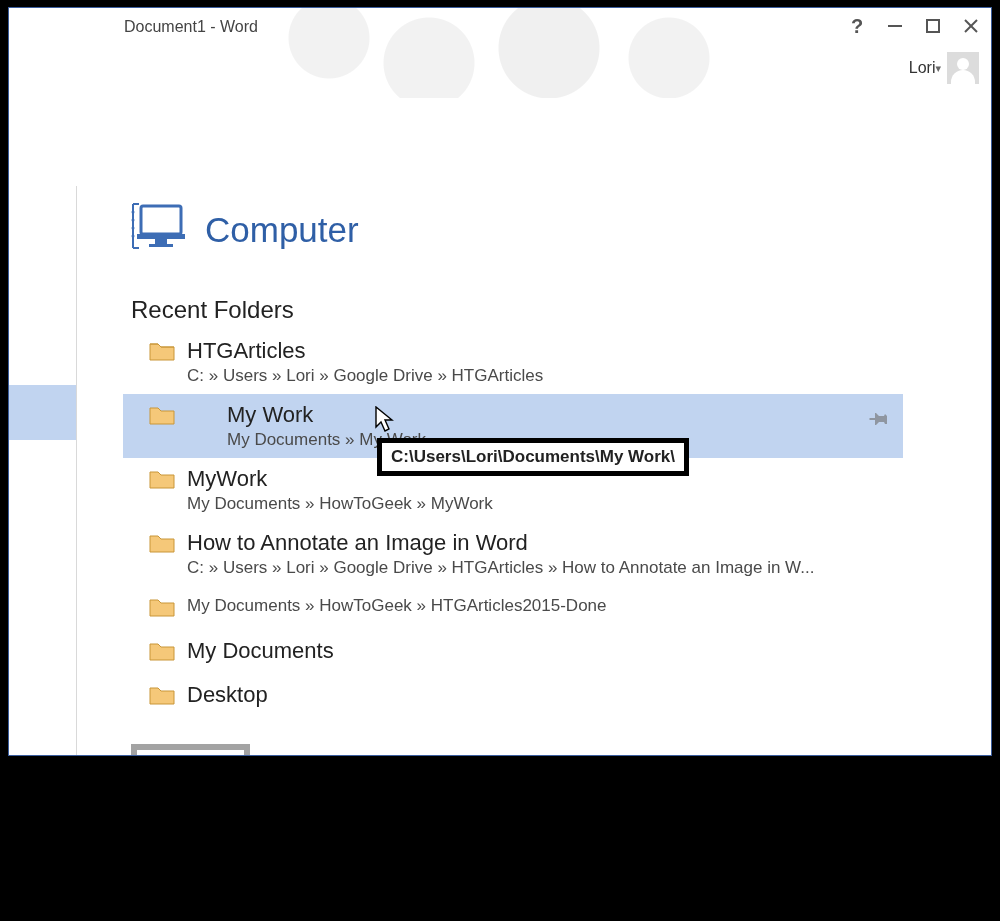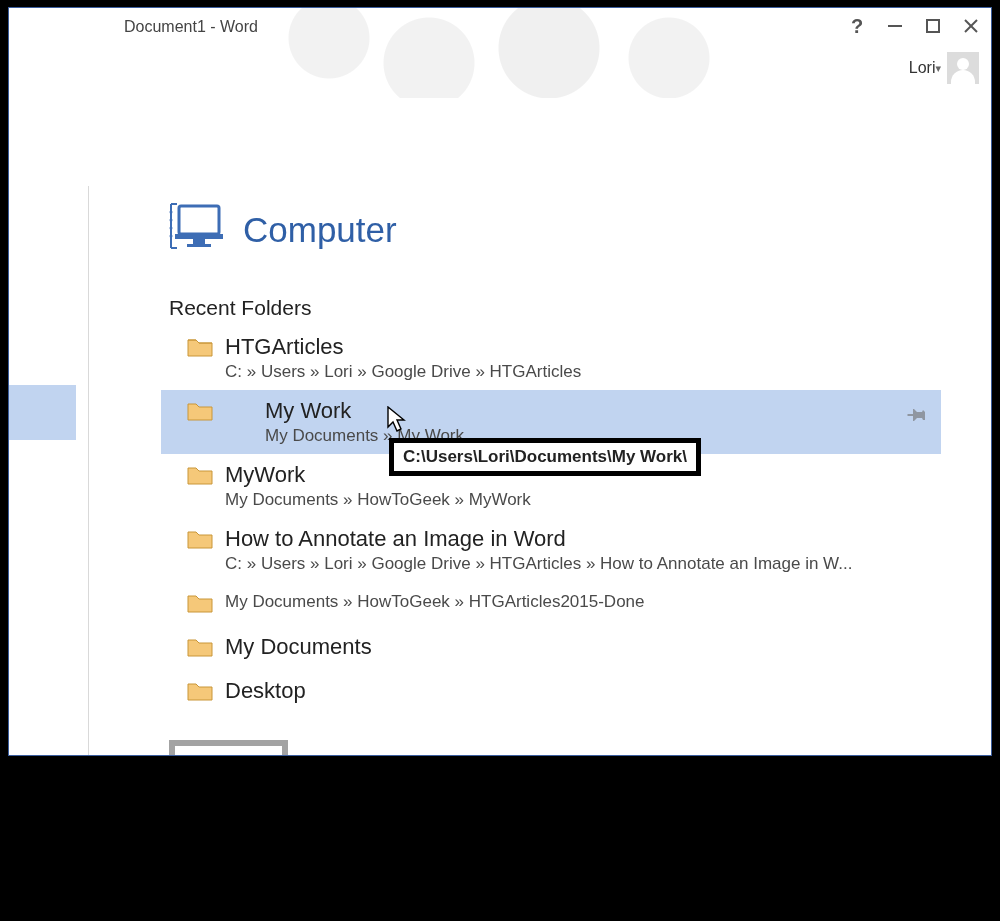--- a/index.html
+++ b/index.html
@@ -117,38 +117,37 @@
   }
 
   
   .panel {
     position: absolute;
     left: 67px;
     top: 178px;
     right: 18px;
     bottom: 0;
     border-left: 1px solid #d9d9d9;
-    padding-left: 80px;
+    padding-left: 54px;
     box-sizing: border-box;
-    margin-left: 12px;
   }
 
   .heading {
     display: flex;
     align-items: center;
     gap: 18px;
     color: #2f5fa6;
     font-size: 35px;
     font-weight: 400;
     margin-top: 14px;
   }
   .heading svg { flex: none; }
 
   .sectionlabel {
-    font-size: 21px;
+    font-size: 24px;
     color: #222;
     margin-top: 36px;
   }
 
   .folderlist {
     margin-top: 6px;
   }
   .folderitem {
     position: relative;
     display: flex;

